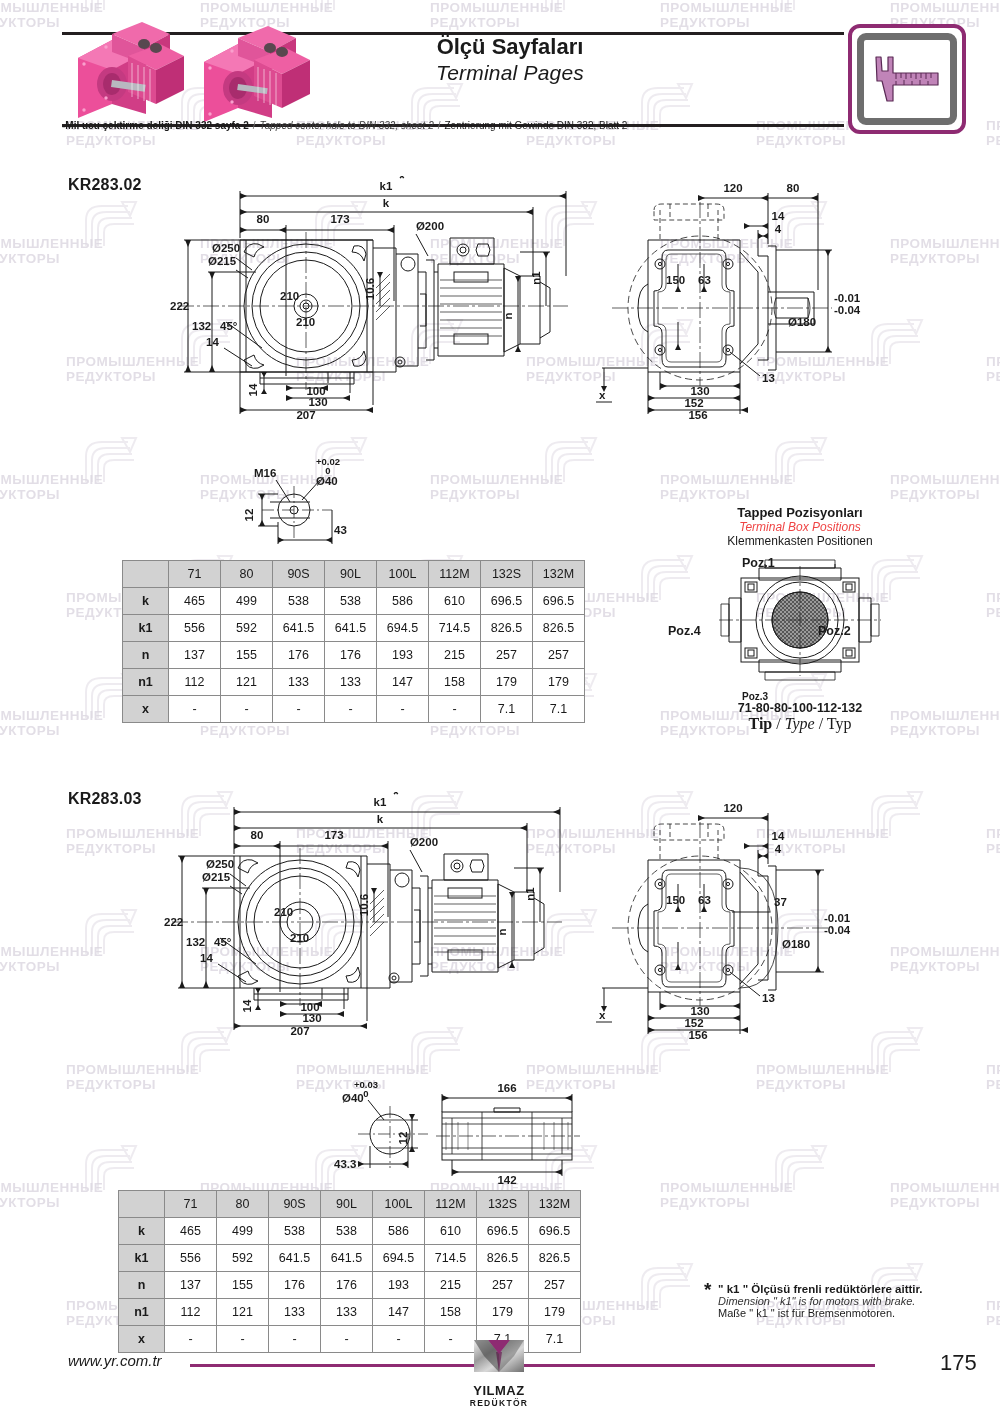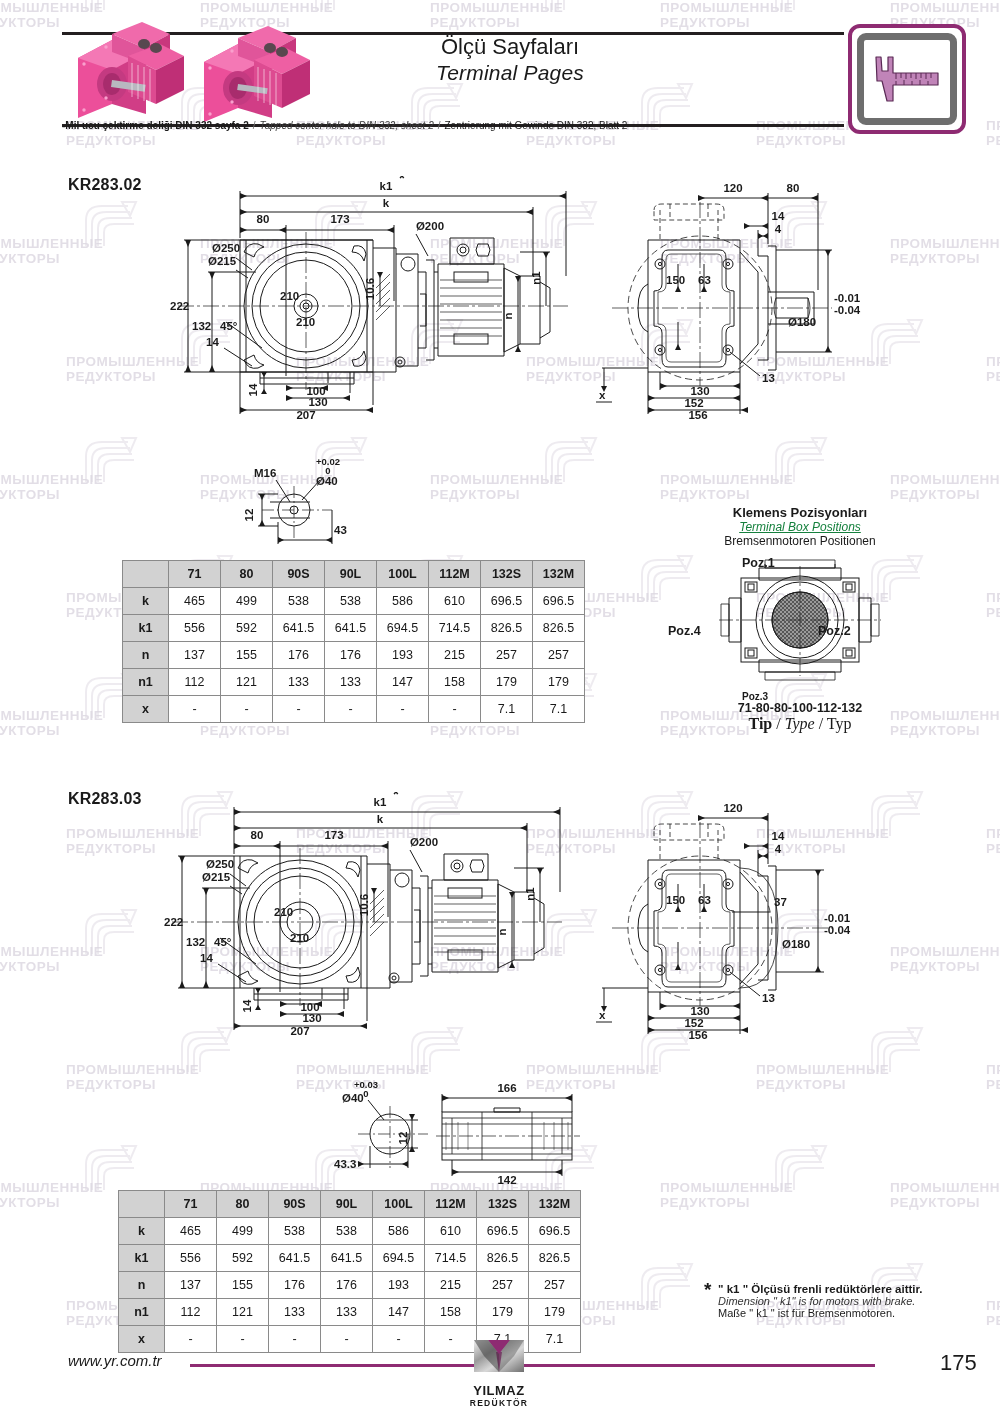--- a/index.html
+++ b/index.html
@@ -20,21 +20,21 @@
   .wm .l2 { display:block; font-size:13.5px; }
   .wmfan { position:absolute; width:74px; height:56px; opacity:.5; }
 
   
   #header { position:absolute; left:0; top:0; width:1000px; height:160px; z-index:2; }
   .hdr-rule { position:absolute; left:62px; width:782px; height:2.5px; background:#231f20; }
   #hdr-rule-top { top:32px; }
   #hdr-rule-bot { top:124px; }
 
   #hdr-title { position:absolute; left:300px; top:34px; width:420px; text-align:center; }
-  #hdr-title .t1 { font-size:22px; font-weight:400; line-height:1.18; }
+  #hdr-title .t1 { font-size:22px; font-weight:700; line-height:1.18; }
   #hdr-title .t2 { font-size:21px; font-style:italic; line-height:1.2; letter-spacing:.2px; }
   #hdr-title .t3 { font-size:21px; line-height:1.22; }
 
   #hdr-note { position:absolute; left:62px; top:120px; font-size:10px; white-space:nowrap; }
   #hdr-note b { font-weight:700; }
   #hdr-note i { font-style:italic; color:#3a3a3a; }
   #hdr-note .sep { color:#777; padding:0 4px; }
 
   
   #caliper-box { position:absolute; left:848px; top:24px; width:118px; height:110px;
@@ -53,30 +53,30 @@
   #model-2 { left:68px; top:790px; }
 
   .drawing { position:absolute; z-index:2; }
 
   
   table.dimtable { position:absolute; border-collapse:collapse; z-index:3; background:#fff; }
   table.dimtable td, table.dimtable th {
     border:1px solid #8a8a8a; text-align:center; vertical-align:middle;
     font-size:12.5px; width:52px; height:27px; background:#ffffff; font-weight:400;
   }
-  table.dimtable th { background:#d2d2d2; font-weight:700; }
+  table.dimtable th { background:#d2d2d2; font-weight:400; }
   table.dimtable td.rowhead { background:#d2d2d2; font-weight:700; width:46px; }
   table.dimtable th.corner { background:#d2d2d2; width:46px; }
   #table-1 { left:122px; top:560px; }
   #table-2 { left:118px; top:1190px; }
 
   
   #terminal-block { position:absolute; left:640px; top:505px; width:320px; z-index:3; text-align:center; }
   #terminal-block .tb-t1 { font-size:13px; font-weight:700; }
-  #terminal-block .tb-t2 { font-size:12px; font-style:italic; color:#15803d;text-decoration:underline; }
+  #terminal-block .tb-t2 { font-size:12px; font-style:italic; color:#ef4444; }
   #terminal-block .tb-t3 { font-size:12px; }
   #terminal-svg-wrap { margin-top:2px; display:flex; justify-content:center; }
   #terminal-block .tb-type1 { font-size:12.5px; font-weight:700; margin-top:1px; }
   #terminal-block .tb-type2 { font-size:16px;font-family:Liberation Serif, serif; }
   #terminal-block .tb-type2 i { font-style:italic; }
   #terminal-block .tb-type2 b { font-weight:700; }
 
   
   #footnote { position:absolute; left:718px; top:1283px; width:250px; z-index:3; }
   #footnote .star { position:absolute; left:-14px; top:-4px; font-size:19px; font-weight:700; }
@@ -1314,23 +1314,23 @@
       <td>-</td>
       <td>-</td>
       <td>-</td>
       <td>7.1</td>
       <td>7.1</td>
     </tr>
   </tbody>
 </table>
 
 <div id="terminal-block">
-  <div class="tb-t1">Klemens Pozisyonları</div>
+  <div class="tb-t1">Tapped Pozisyonları</div>
   <div class="tb-t2">Terminal Box Positions</div>
-  <div class="tb-t3">Bremsenmotoren Positionen</div>
+  <div class="tb-t3">Klemmenkasten Positionen</div>
   <div id="terminal-svg-wrap">
     <svg width="230" height="150" viewBox="0 0 230 150">
       <g stroke="#1a1a1a" fill="none" stroke-width="1">
 
         <path d="M74,18 L74,30 L156,30 L156,18 Z"></path>
         <path d="M80,14 L80,18 M150,14 L150,18"></path>
         <path d="M80,10 L150,10 L150,18 L80,18 Z" stroke-width=".8"></path>
 
         <path d="M74,110 L74,122 L156,122 L156,110 Z"></path>
         <path d="M80,122 L150,122 L150,130 L80,130 Z" stroke-width=".8"></path>

